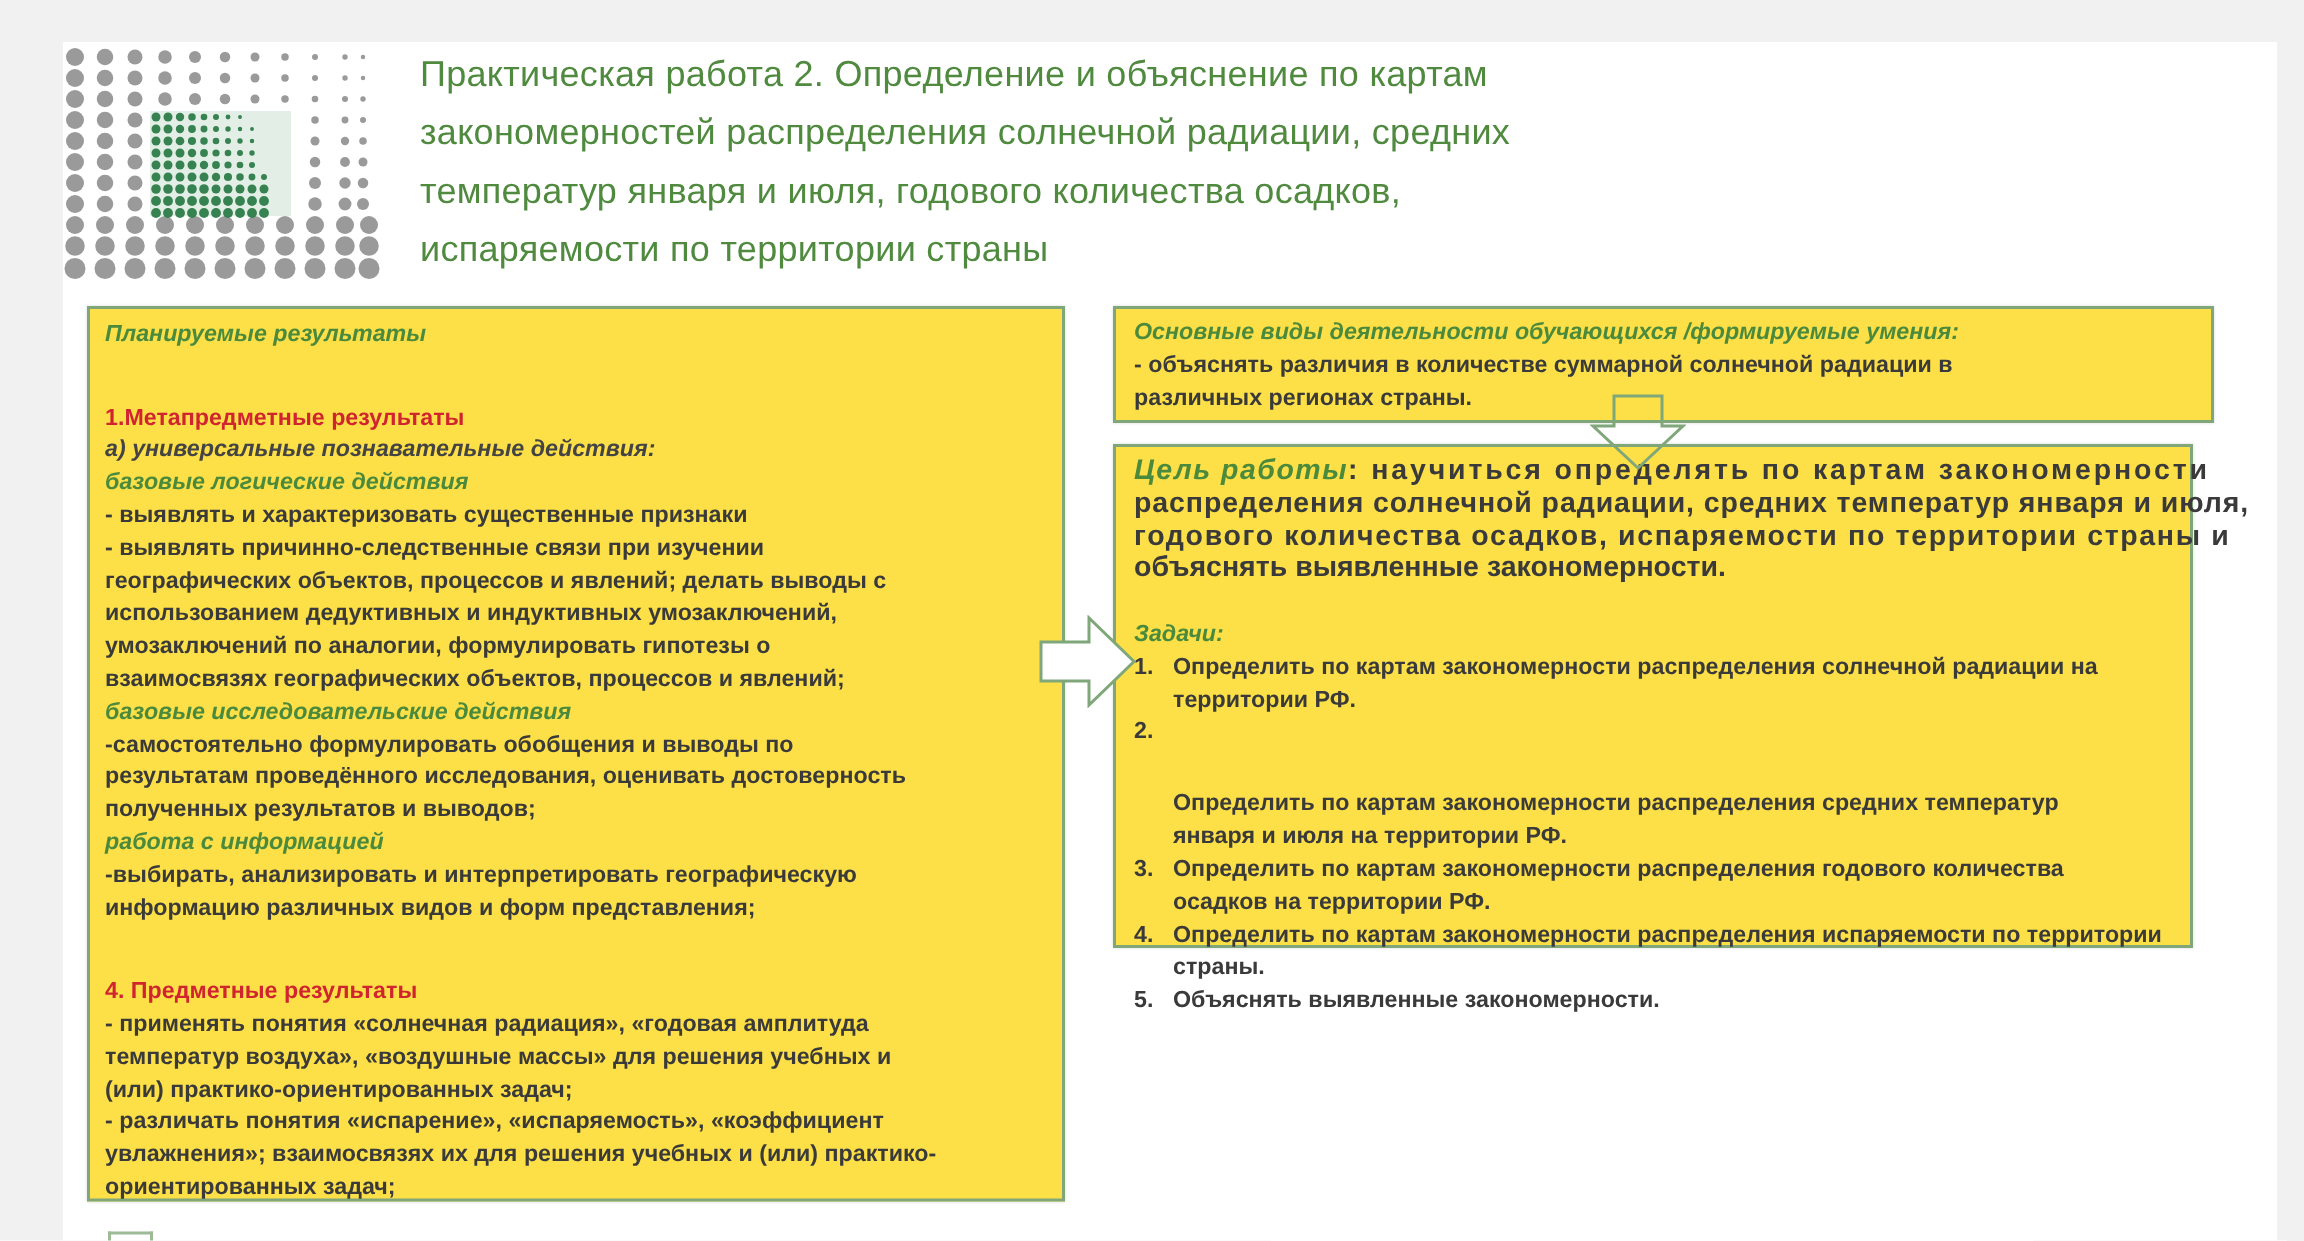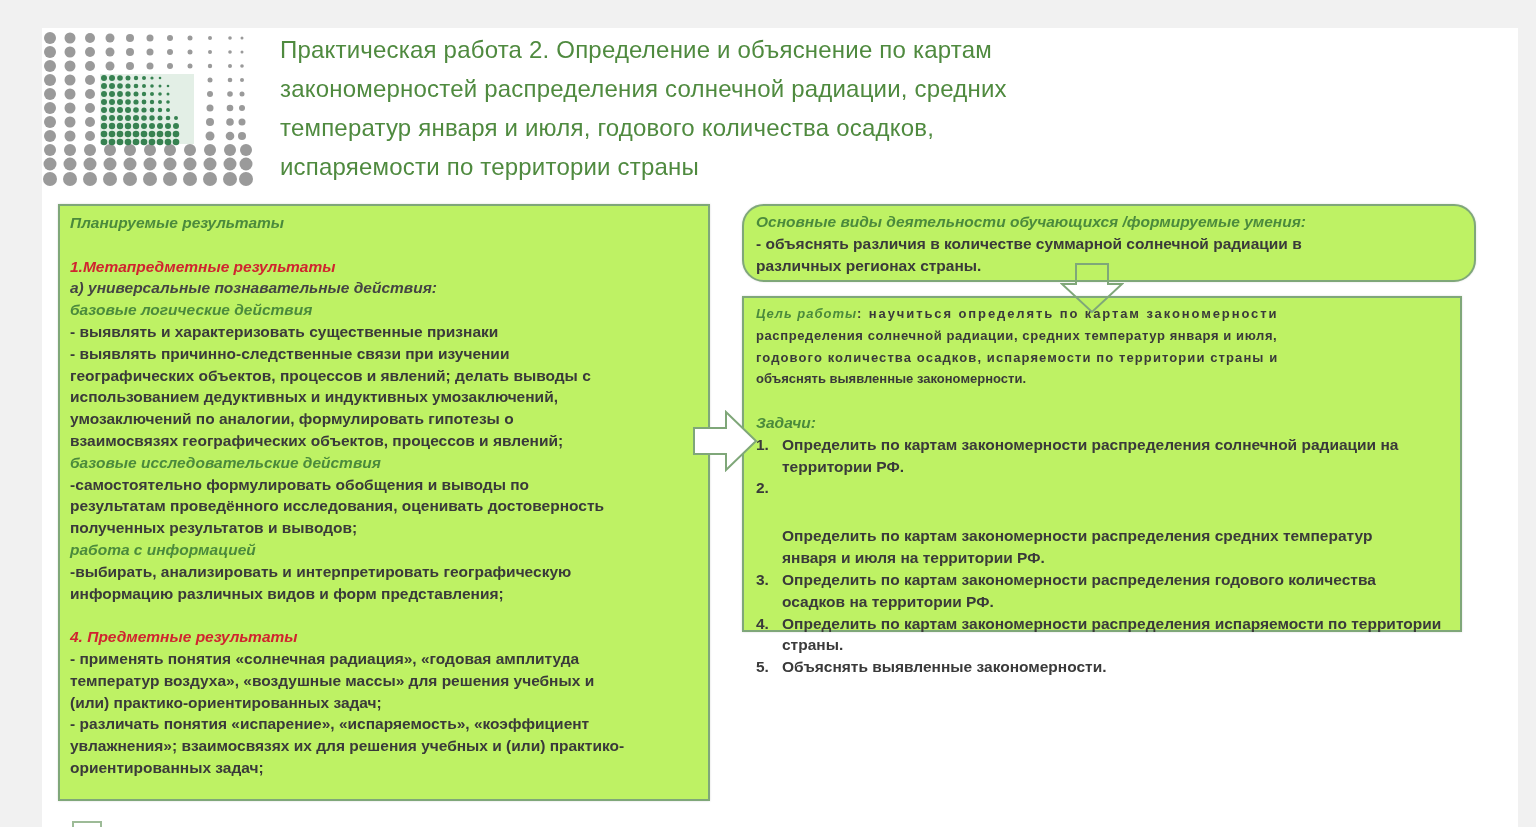--- a/index.html
+++ b/index.html
@@ -18,33 +18,33 @@
   }
   .title {
     position:absolute; left:280px; top:30px; width:1180px;
     color:#4f8a3f;
     font-size:24px; line-height:39px;
     letter-spacing:0.2px;
   }
   .title div { white-space:nowrap; }
   .box {
     position:absolute; border:2px solid #7fa779; box-sizing:border-box;
-    background:#bef264;
+    background:#fde047;
     box-shadow:0 0 2px rgba(0,0,0,0.15);
   }
   .left-box { left:58px; top:204px; width:652px; height:597px; padding:6px 10px; }
-  .act-box { left:742px; top:204px; width:734px; height:78px; padding:5px 12px;border-radius:22px; }
+  .act-box { left:742px; top:204px; width:734px; height:78px; padding:5px 12px; }
   .goal-box { left:742px; top:296px; width:720px; height:336px; padding:5px 12px; }
   .t { font-size:15.5px; line-height:21.8px; color:#333; white-space:nowrap; font-weight:bold; }
   .tnorm { font-weight:bold; color:#3a3a3a; }
   .green-i { color:#4b8a3c; font-style:italic; font-weight:bold; }
-  .red-i { color:#d0242f; font-style:italic; font-weight:bold; }
+  .red-i { color:#d0242f; font-weight:bold;margin-top:12px; }
   .dark-i { color:#444; font-style:italic; font-weight:bold; }
   .gap { height:21.8px; }
-  .goal-line { font-size:13px; line-height:21.8px; color:#3a3a3a; font-weight:bold; white-space:nowrap; letter-spacing:1.9px; }
+  .goal-line { font-size:19px; line-height:21.8px; color:#3a3a3a; font-weight:bold; white-space:nowrap; letter-spacing:1.9px; }
   .goal-line.tight { letter-spacing:0.6px; }
   .goal-line.plain { letter-spacing:0; }
   .task { display:flex; font-size:15.5px; line-height:21.8px; color:#3a3a3a; font-weight:bold; }
   .task .num { width:26px; flex:0 0 26px; }
   .arrow-right { position:absolute; left:692px; top:410px; width:66px; height:62px; }
   .arrow-down { position:absolute; left:1060px; top:262px; width:64px; height:52px; }
   .corner-mark { position:absolute; left:72px; top:821px; width:30px; height:10px; border:2px solid #9dbb97; border-bottom:none; box-sizing:border-box; }
 </style>
 </head>
 <body>

